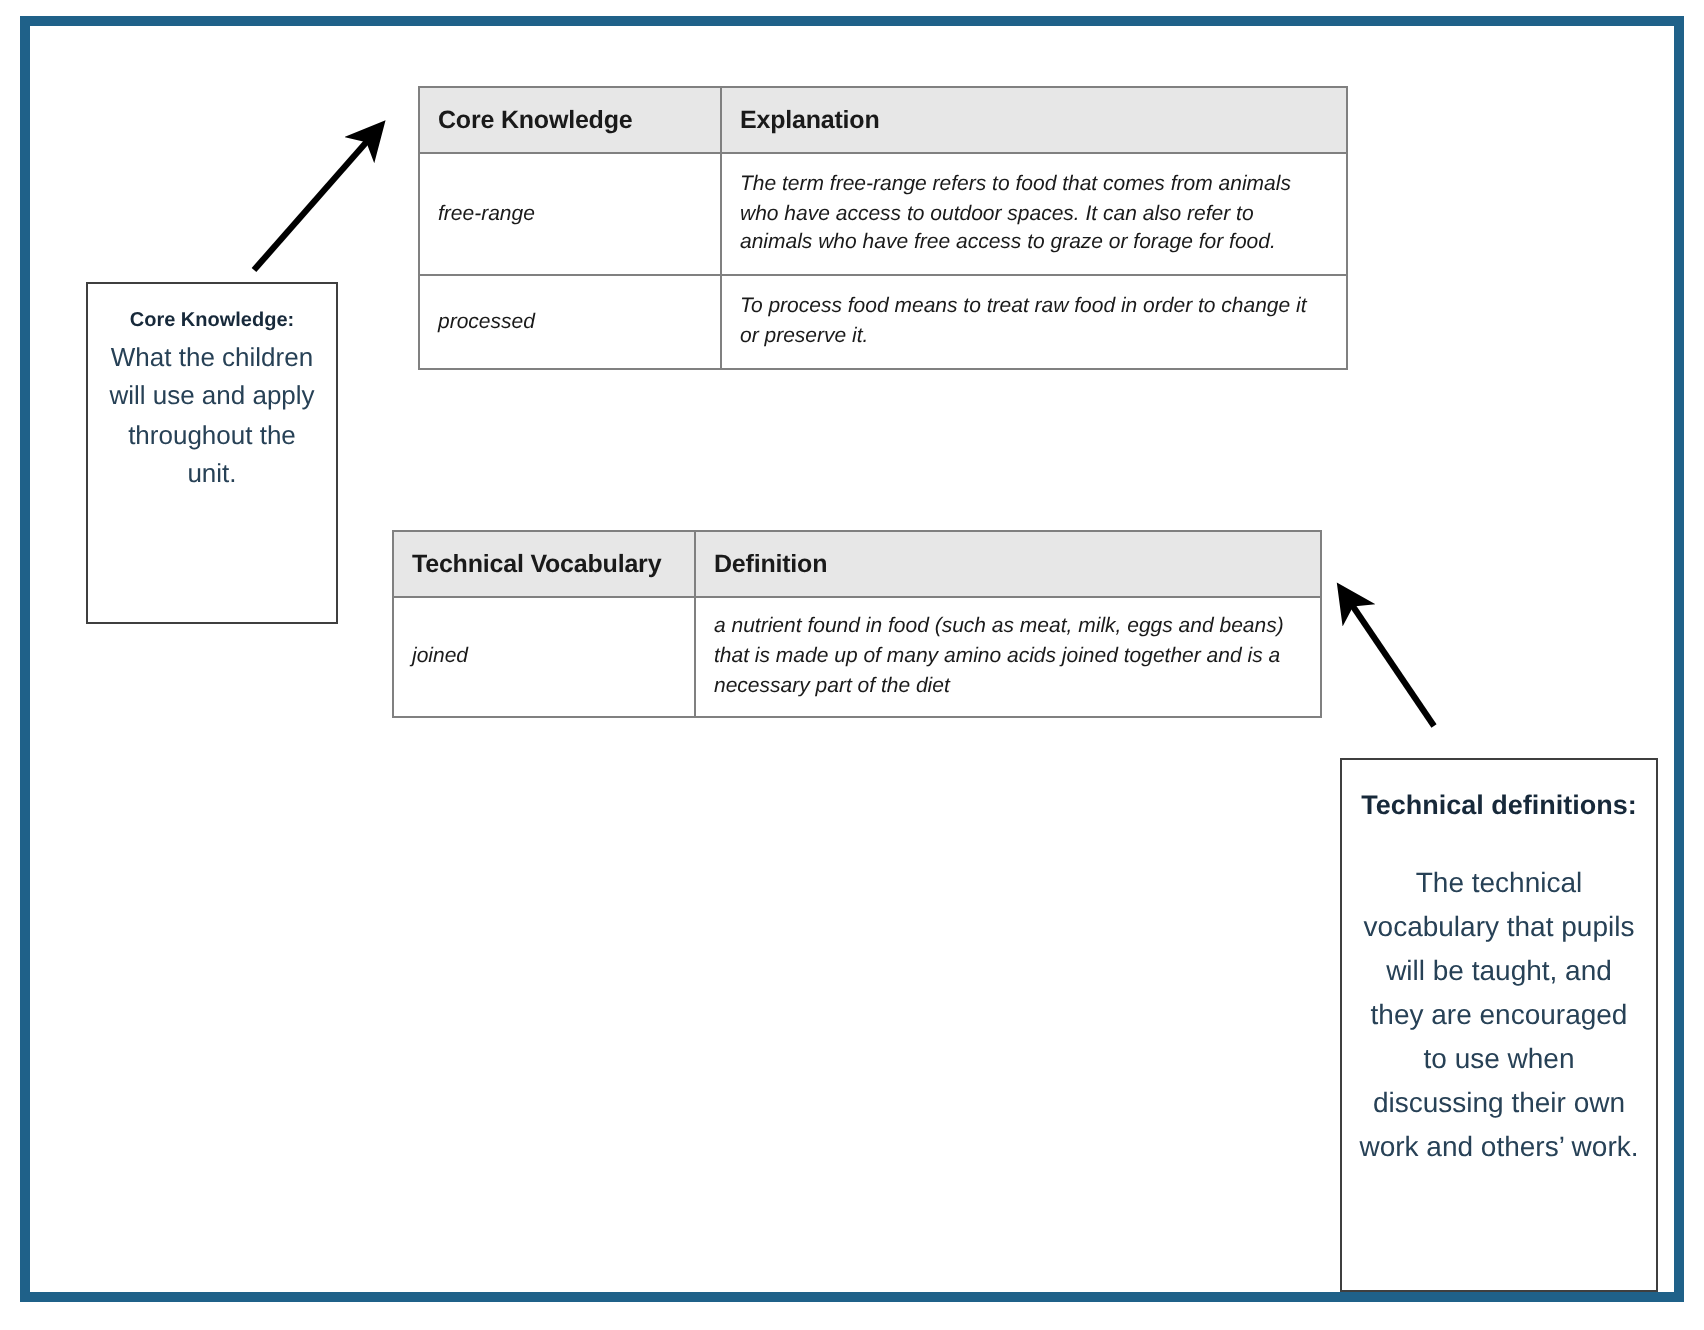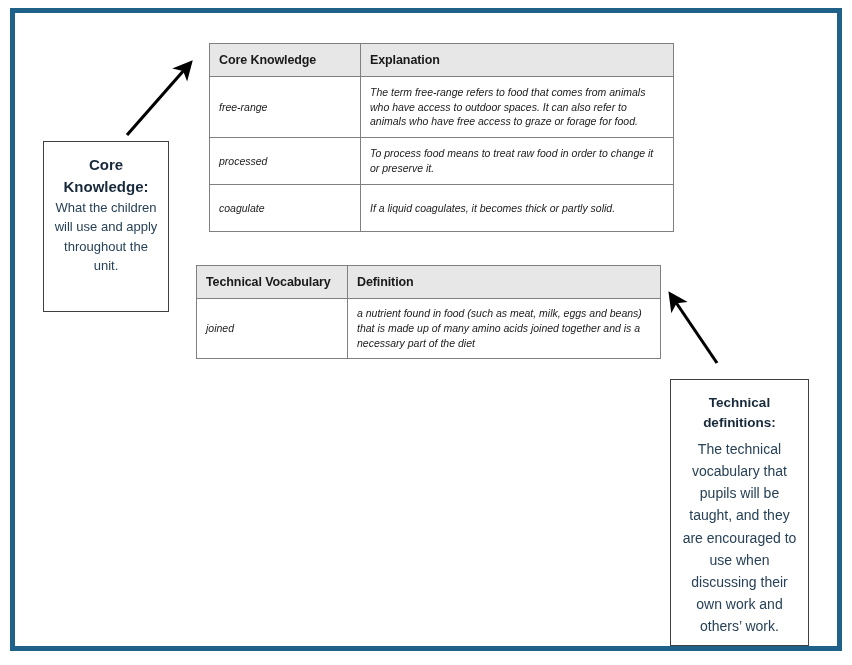--- a/index.html
+++ b/index.html
@@ -78,21 +78,21 @@
   .callout {
     position: absolute;
     border: 1px solid #3f3f3f;
     background: #ffffff;
     box-sizing: border-box;
     text-align: center;
     color: #1F3448;
   }
   .callout .callout-title {
     font-weight: bold;
-    font-size: 15px;
+    font-size: 10px;
     line-height: 1.45;
     color: #17293a;
   }
   .callout .callout-body {
     font-size: 13px;
     line-height: 1.5;
     color: #274156;
   }
 
   #callout-core-knowledge {
@@ -100,27 +100,27 @@
     top: 128px;
     width: 126px;
     height: 171px;
     padding: 12px 9px 0 9px;
   }
   #callout-core-knowledge .callout-body { }
 
   #callout-technical-definitions {
     left: 655px;
     top: 366px;
-    width: 139px;
+    width: 159px;
     height: 267px;
     padding: 13px 8px 0 8px;
   }
   #callout-technical-definitions .callout-title { font-size: 13.5px; }
   #callout-technical-definitions .callout-body {
-    margin-top: 6px;
+    margin-top: 17px;
     font-size: 14px;
     line-height: 1.58;
   }
 
   
   .arrow-svg {
     position: absolute;
     overflow: visible;
   }
   #arrow-to-core-table { left: 108px; top: 48px; }
@@ -139,24 +139,20 @@
       </tr>
     </thead>
     <tbody>
       <tr>
         <td class="col-term">free-range</td>
         <td class="col-def">The term free-range refers to food that comes from animals who have access to outdoor spaces. It can also refer to animals who have free access to graze or forage for food.</td>
       </tr>
       <tr>
         <td class="col-term">processed</td>
         <td class="col-def">To process food means to treat raw food in order to change it or preserve it.</td>
-      </tr>
-      <tr>
-        <td class="col-term">coagulate</td>
-        <td class="col-def">If a liquid coagulates, it becomes thick or partly solid.</td>
       </tr>
     </tbody>
   </table>
 
   <table class="vocab-table" id="table-technical-vocabulary">
     <thead>
       <tr>
         <th class="col-term">Technical Vocabulary</th>
         <th class="col-def">Definition</th>
       </tr>

